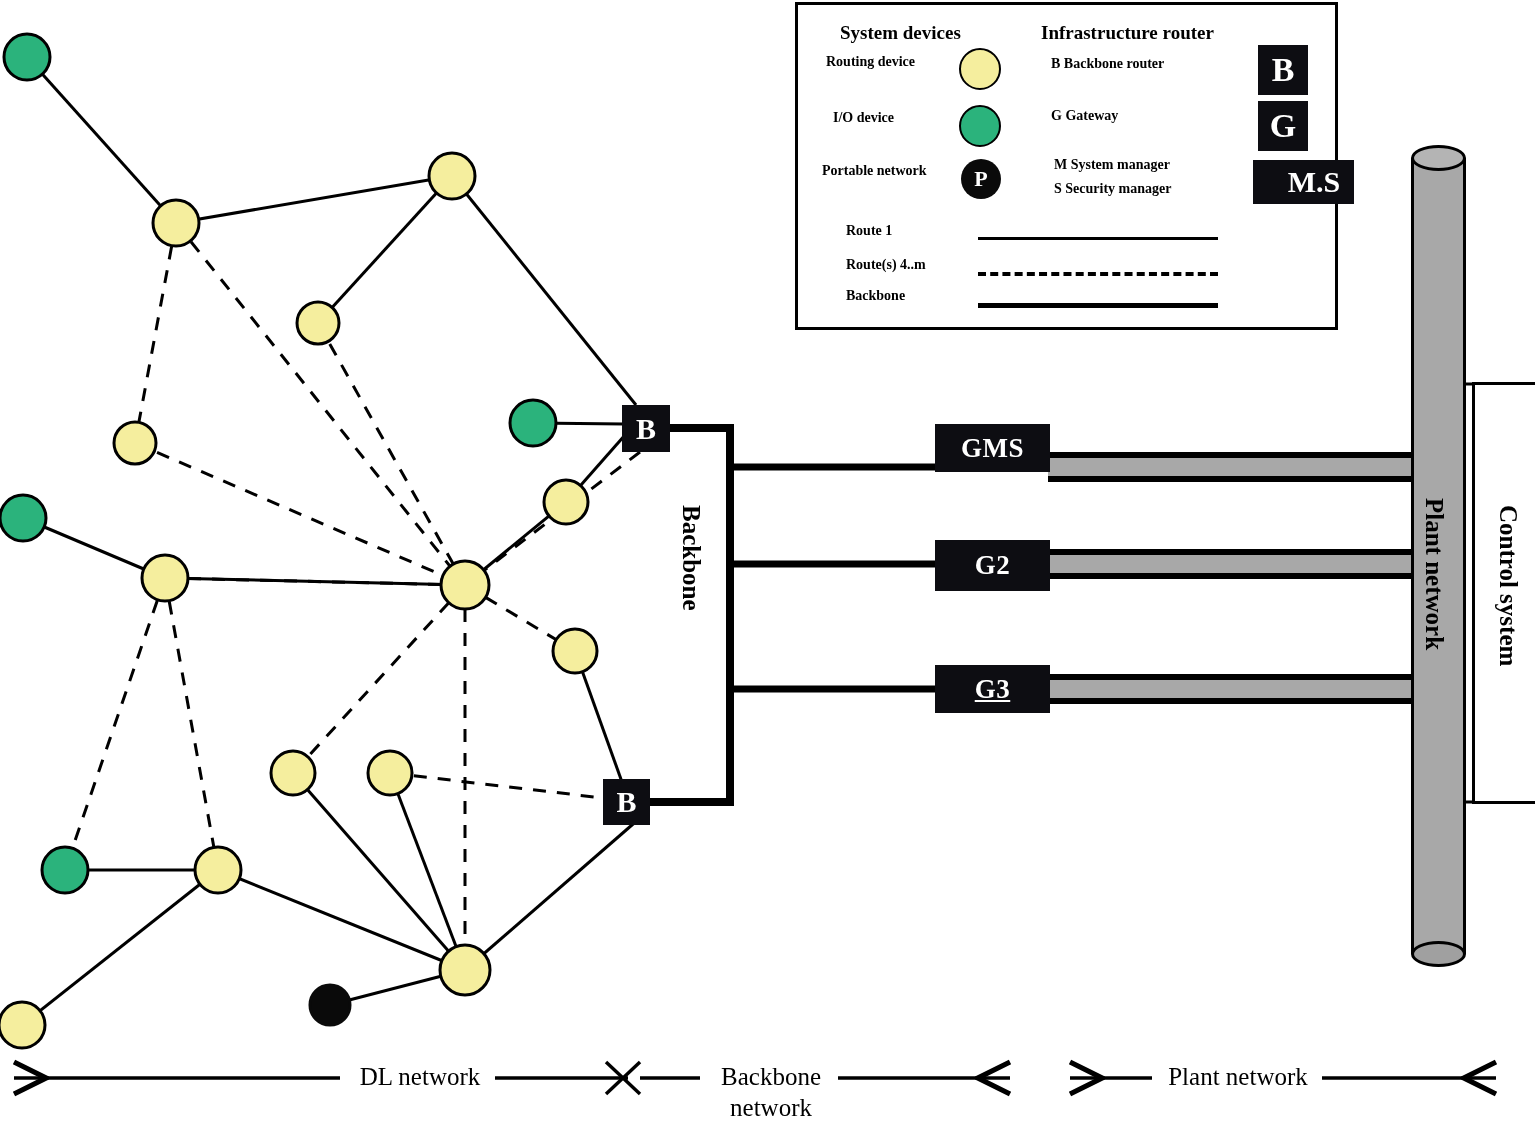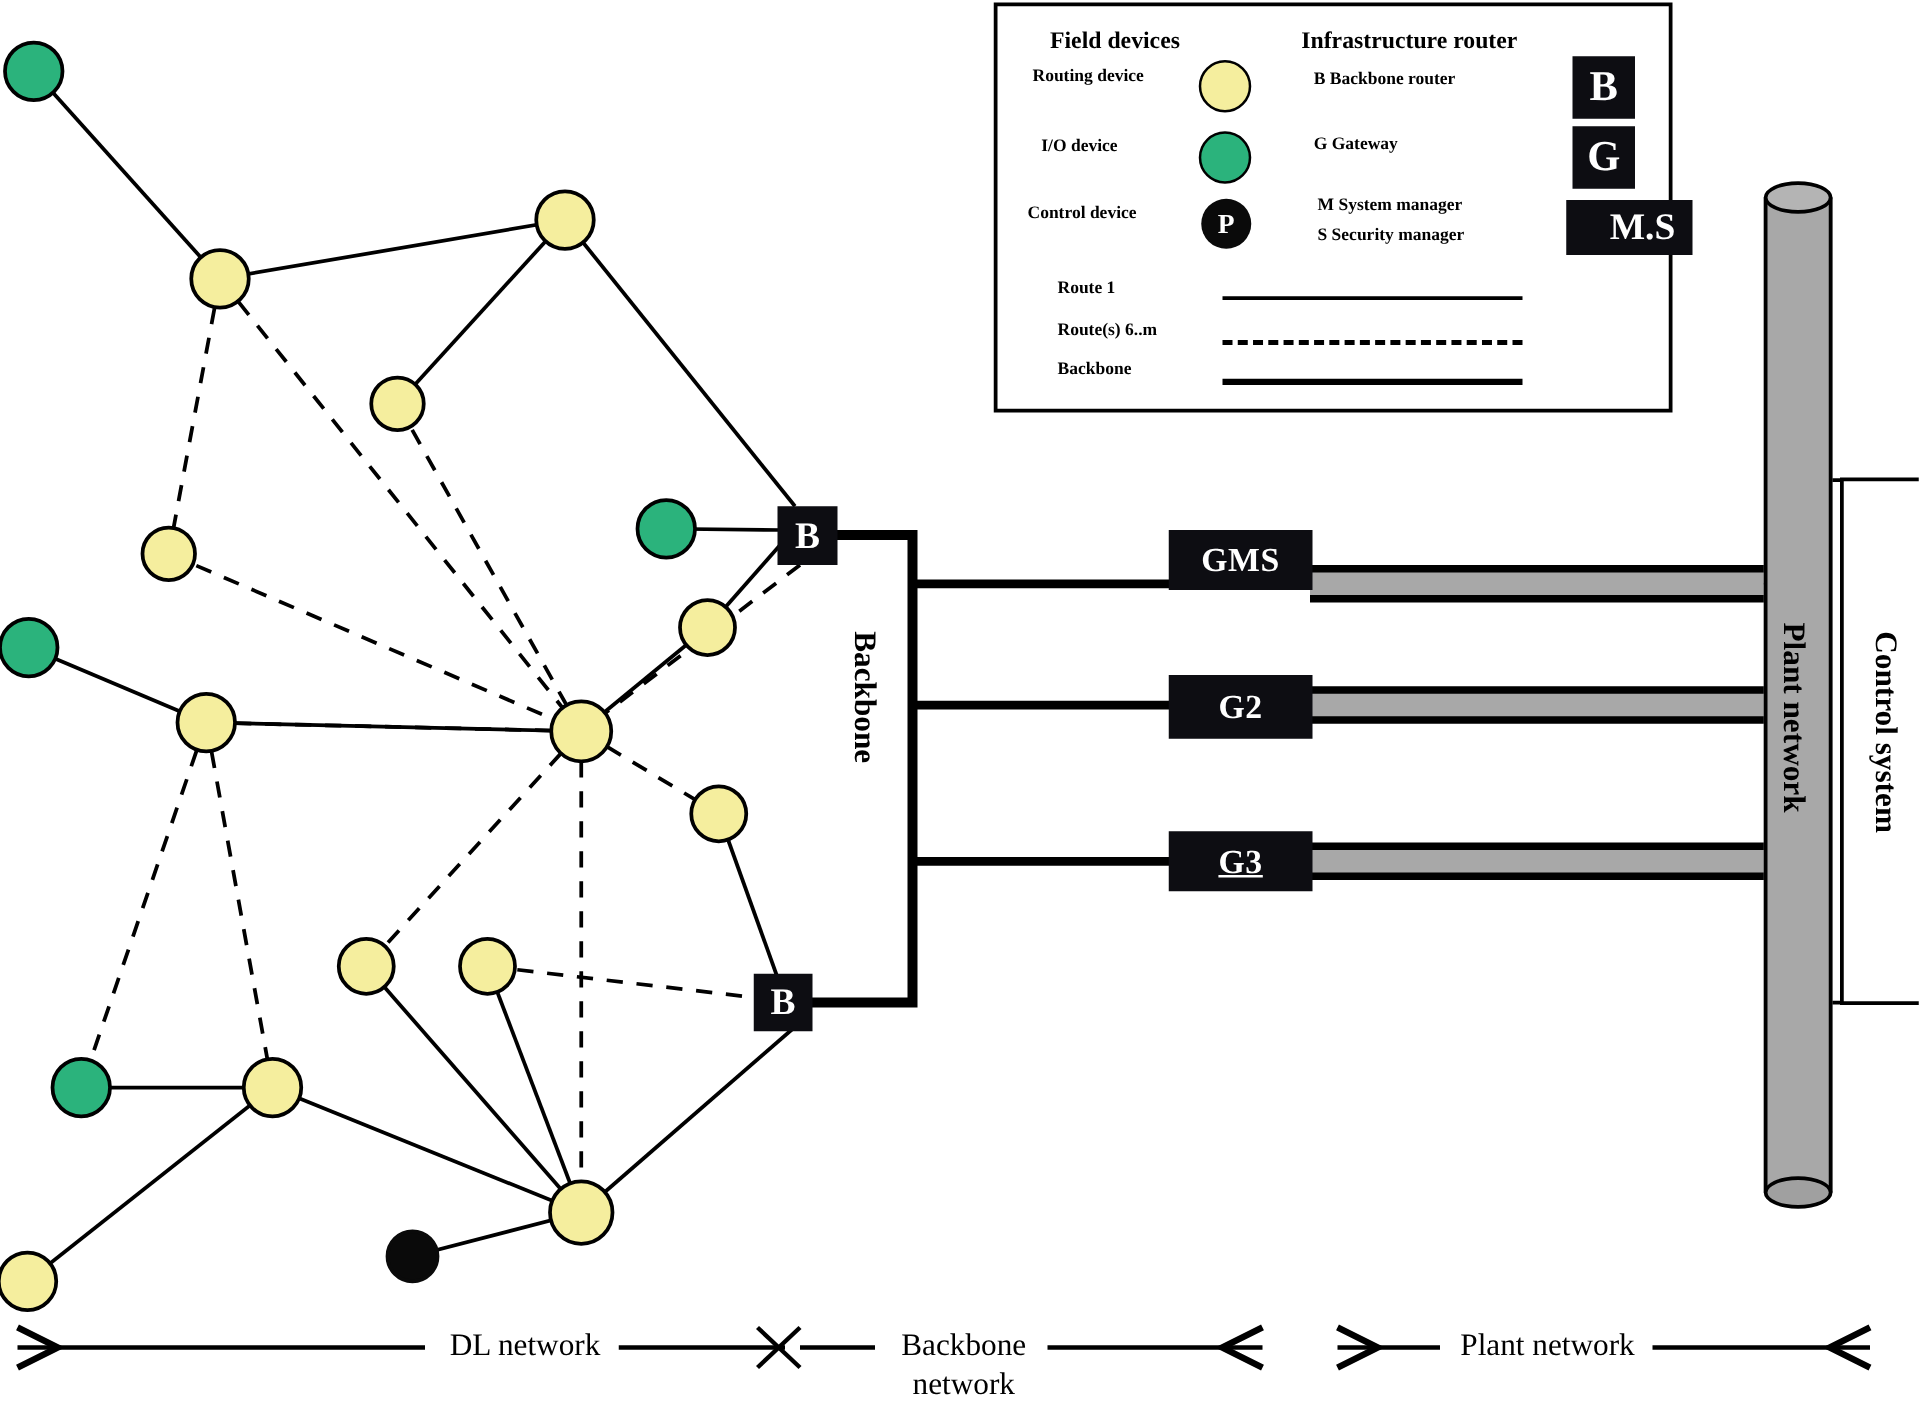--- a/index.html
+++ b/index.html
@@ -200,30 +200,30 @@
   <div class="ctrl-box"></div>
   <div class="vtext down" style="left:1522px;top:505px;font-size:25px;">Control system</div>
 
   <div class="scale-lbl" style="left:350px;top:1063px;width:140px;">DL network</div>
   <div class="scale-lbl" style="left:706px;top:1063px;width:130px;">Backbone</div>
   <div class="scale-lbl" style="left:706px;top:1094px;width:130px;">network</div>
   <div class="scale-lbl" style="left:1158px;top:1063px;width:160px;">Plant network</div>
 
   <div class="legend-box">
 
-    <div class="lg-txt lg-hdr" style="left:42px;top:18px;">Field devices</div>
+    <div class="lg-txt lg-hdr" style="left:42px;top:18px;">System devices</div>
     <div class="lg-txt lg-hdr" style="left:243px;top:18px;">Infrastructure router</div>
 
     <div class="lg-txt lg-item" style="left:28px;top:50px;">Routing device</div>
     <div class="lg-sw" style="left:161px;top:43px;width:42px;height:42px;background:#F5EE9E;"></div>
 
     <div class="lg-txt lg-item" style="left:35px;top:106px;">I/O device</div>
     <div class="lg-sw" style="left:161px;top:100px;width:42px;height:42px;background:#2BB37C;"></div>
 
-    <div class="lg-txt lg-item" style="left:24px;top:159px;">Control device</div>
+    <div class="lg-txt lg-item" style="left:24px;top:159px;">Portable network</div>
     <div class="p-glyph" style="left:163px;top:154px;width:40px;height:40px;font-size:22px;">
       <span>P</span>
     </div>
 
     <div class="lg-txt lg-item" style="left:253px;top:52px;">B Backbone router</div>
     <div class="lg-chip" style="left:460px;top:40px;width:50px;height:50px;font-size:34px;">
       <span>B</span>
     </div>
 
     <div class="lg-txt lg-item" style="left:253px;top:104px;">G Gateway</div>
@@ -233,20 +233,20 @@
 
     <div class="lg-txt lg-item" style="left:256px;top:153px;">M System manager</div>
     <div class="lg-txt lg-item" style="left:256px;top:177px;">S Security manager</div>
     <div class="lg-chip" style="left:455px;top:155px;width:80px;height:44px;font-size:30px;padding-left:21px;">
       <span>M.S</span>
     </div>
 
     <div class="lg-txt lg-item" style="left:48px;top:219px;">Route 1</div>
     <div class="lg-rule" style="left:180px;top:232px;width:240px;height:0;border-top:3px solid #000;"></div>
 
-    <div class="lg-txt lg-item" style="left:48px;top:253px;">Route(s) 6..m</div>
+    <div class="lg-txt lg-item" style="left:48px;top:253px;">Route(s) 4..m</div>
     <div class="lg-rule" style="left:180px;top:267px;width:240px;height:0;border-top:4px dashed #000;"></div>
 
     <div class="lg-txt lg-item" style="left:48px;top:284px;">Backbone</div>
     <div class="lg-rule" style="left:180px;top:298px;width:240px;height:0;border-top:5px solid #000;"></div>
   </div>
 
 </div>
 
 </body></html>

